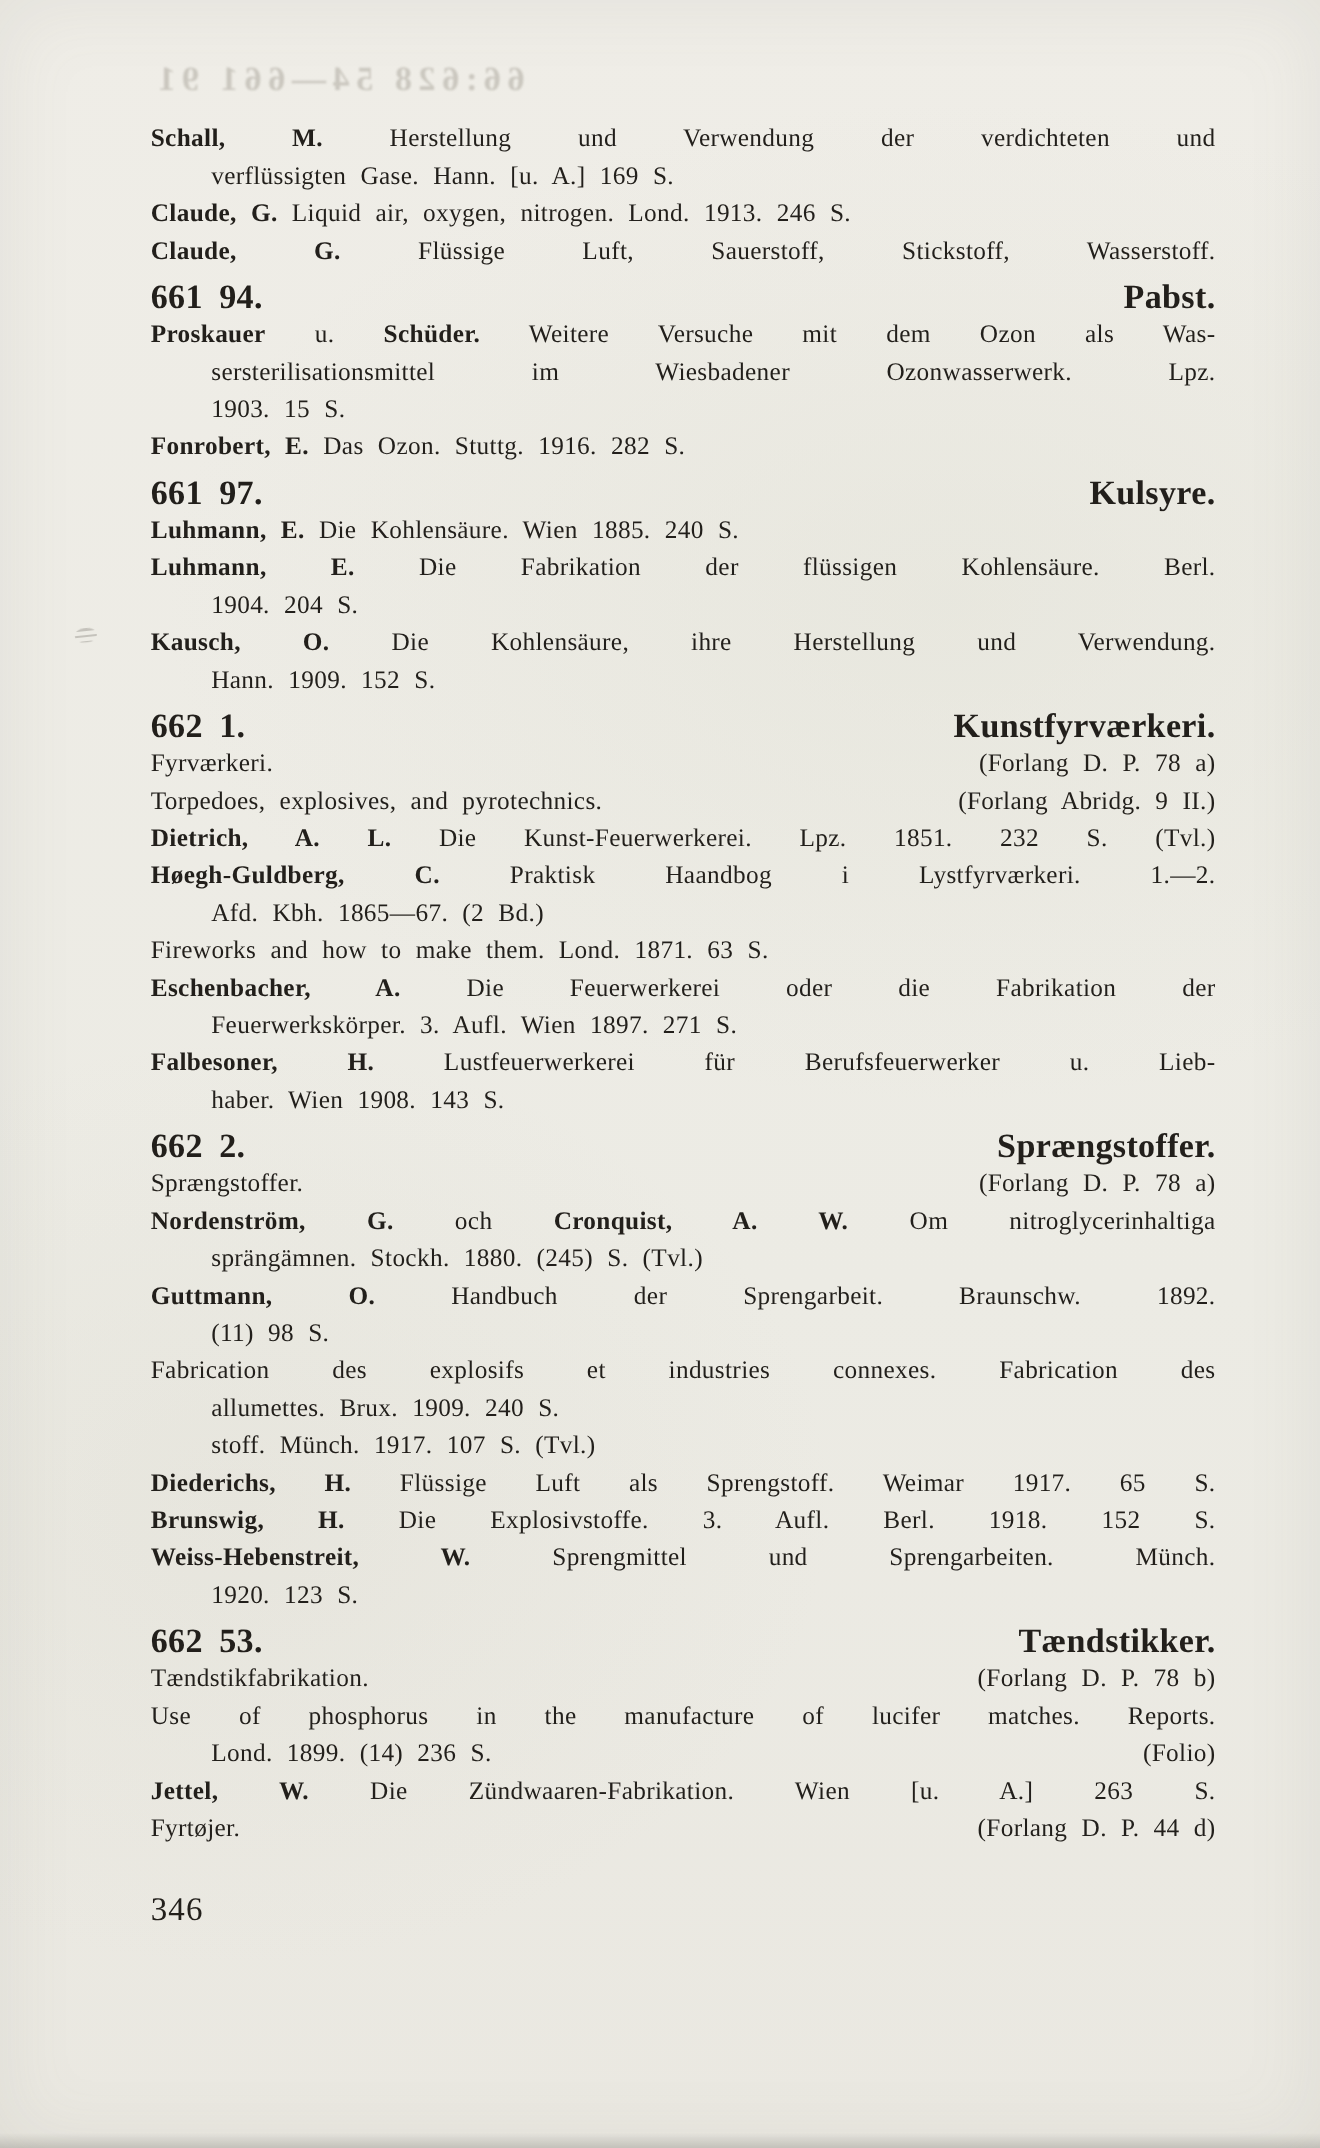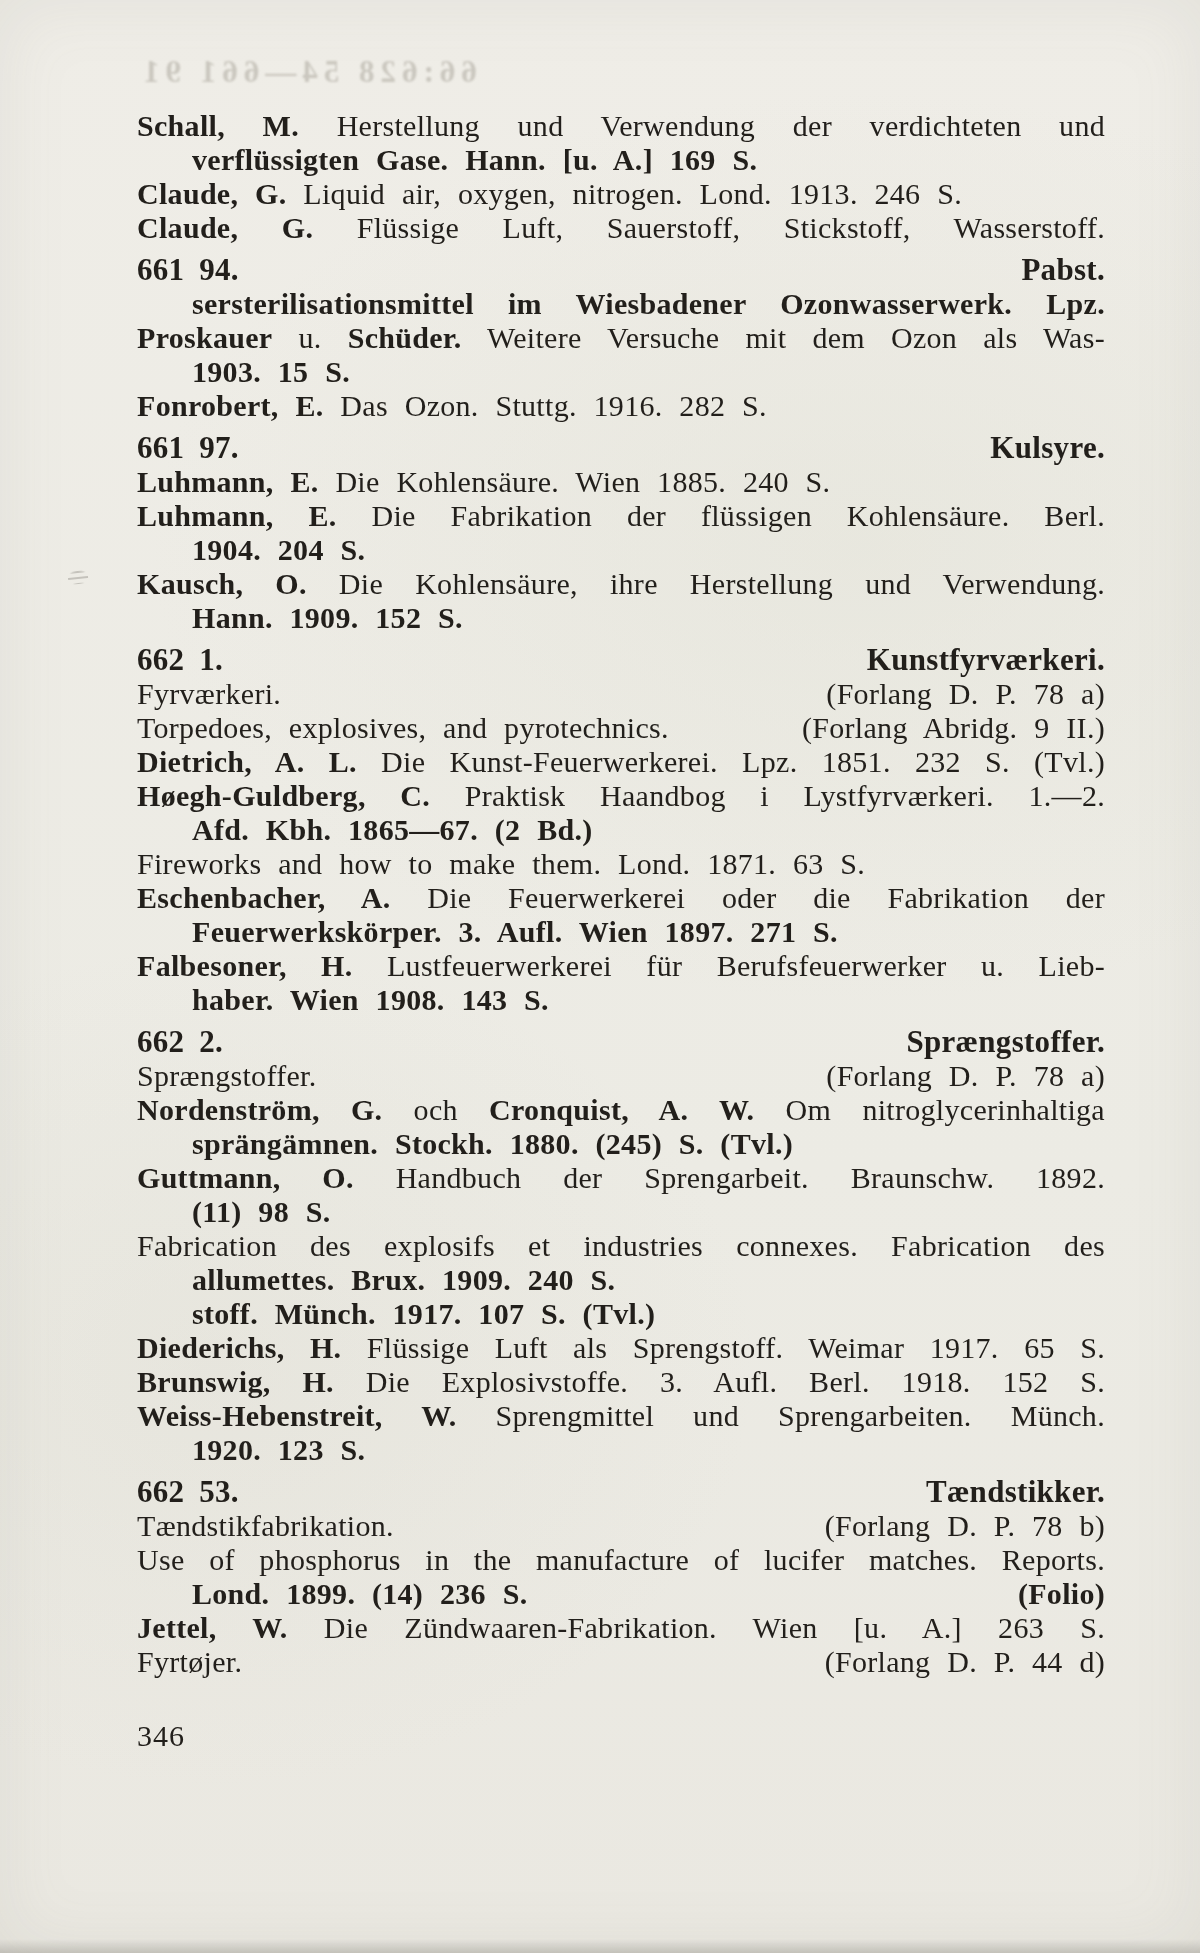--- a/index.html
+++ b/index.html
@@ -39,29 +39,29 @@
     white-space: nowrap;
     user-select: none;
   }
   .textblock {
     position: absolute;
     left: 137px;
     top: 109px;
     width: 968px;
   }
   .line {
-    font-size: 30px;
+    font-size: 23px;
     line-height: 34px;
     height: 34px;
     overflow: hidden;
     word-spacing: 0.30em;
     letter-spacing: 0.3px;
     white-space: normal;
   }
-  .line.indent { padding-left: 55px; font-weight: bold; }
+  .line.indent { padding-left: 55px; }
   .line.justify {
     word-spacing: normal;
     text-align: justify;
     text-align-last: justify;
   }
   .line.section {
     display: flex;
     justify-content: space-between;
     align-items: baseline;
     font-weight: bold;
@@ -111,22 +111,22 @@
   <div class="textblock">
     <div id="bib-lines">
         <div class="line justify"><span class="bold">Schall, M.</span> <span>Herstellung und Verwendung der verdichteten und</span></div>
         <div class="line indent"><span>verflüssigten Gase. Hann. [u. A.] 169 S.</span></div>
         <div class="line"><span class="bold">Claude, G.</span> <span>Liquid air, oxygen, nitrogen. Lond. 1913. 246 S.</span></div>
         <div class="line justify"><span class="bold">Claude, G.</span> <span>Flüssige Luft, Sauerstoff, Stickstoff, Wasserstoff.</span></div>
         <div class="line section">
           <span>661 94.</span>
           <span>Pabst.</span>
         </div>
+        <div class="line justify"><span class="bold">Proskauer</span> <span>u.</span> <span class="bold">Schüder.</span> <span>Weitere Versuche mit dem Ozon als Was-</span></div>
         <div class="line indent justify"><span>sersterilisationsmittel im Wiesbadener Ozonwasserwerk. Lpz.</span></div>
-        <div class="line justify"><span class="bold">Proskauer</span> <span>u.</span> <span class="bold">Schüder.</span> <span>Weitere Versuche mit dem Ozon als Was-</span></div>
         <div class="line indent"><span>1903. 15 S.</span></div>
         <div class="line"><span class="bold">Fonrobert, E.</span> <span>Das Ozon. Stuttg. 1916. 282 S.</span></div>
         <div class="line section">
           <span>661 97.</span>
           <span>Kulsyre.</span>
         </div>
         <div class="line"><span class="bold">Luhmann, E.</span> <span>Die Kohlensäure. Wien 1885. 240 S.</span></div>
         <div class="line justify"><span class="bold">Luhmann, E.</span> <span>Die Fabrikation der flüssigen Kohlensäure. Berl.</span></div>
         <div class="line indent"><span>1904. 204 S.</span></div>
         <div class="line justify"><span class="bold">Kausch, O.</span> <span>Die Kohlensäure, ihre Herstellung und Verwendung.</span></div>

